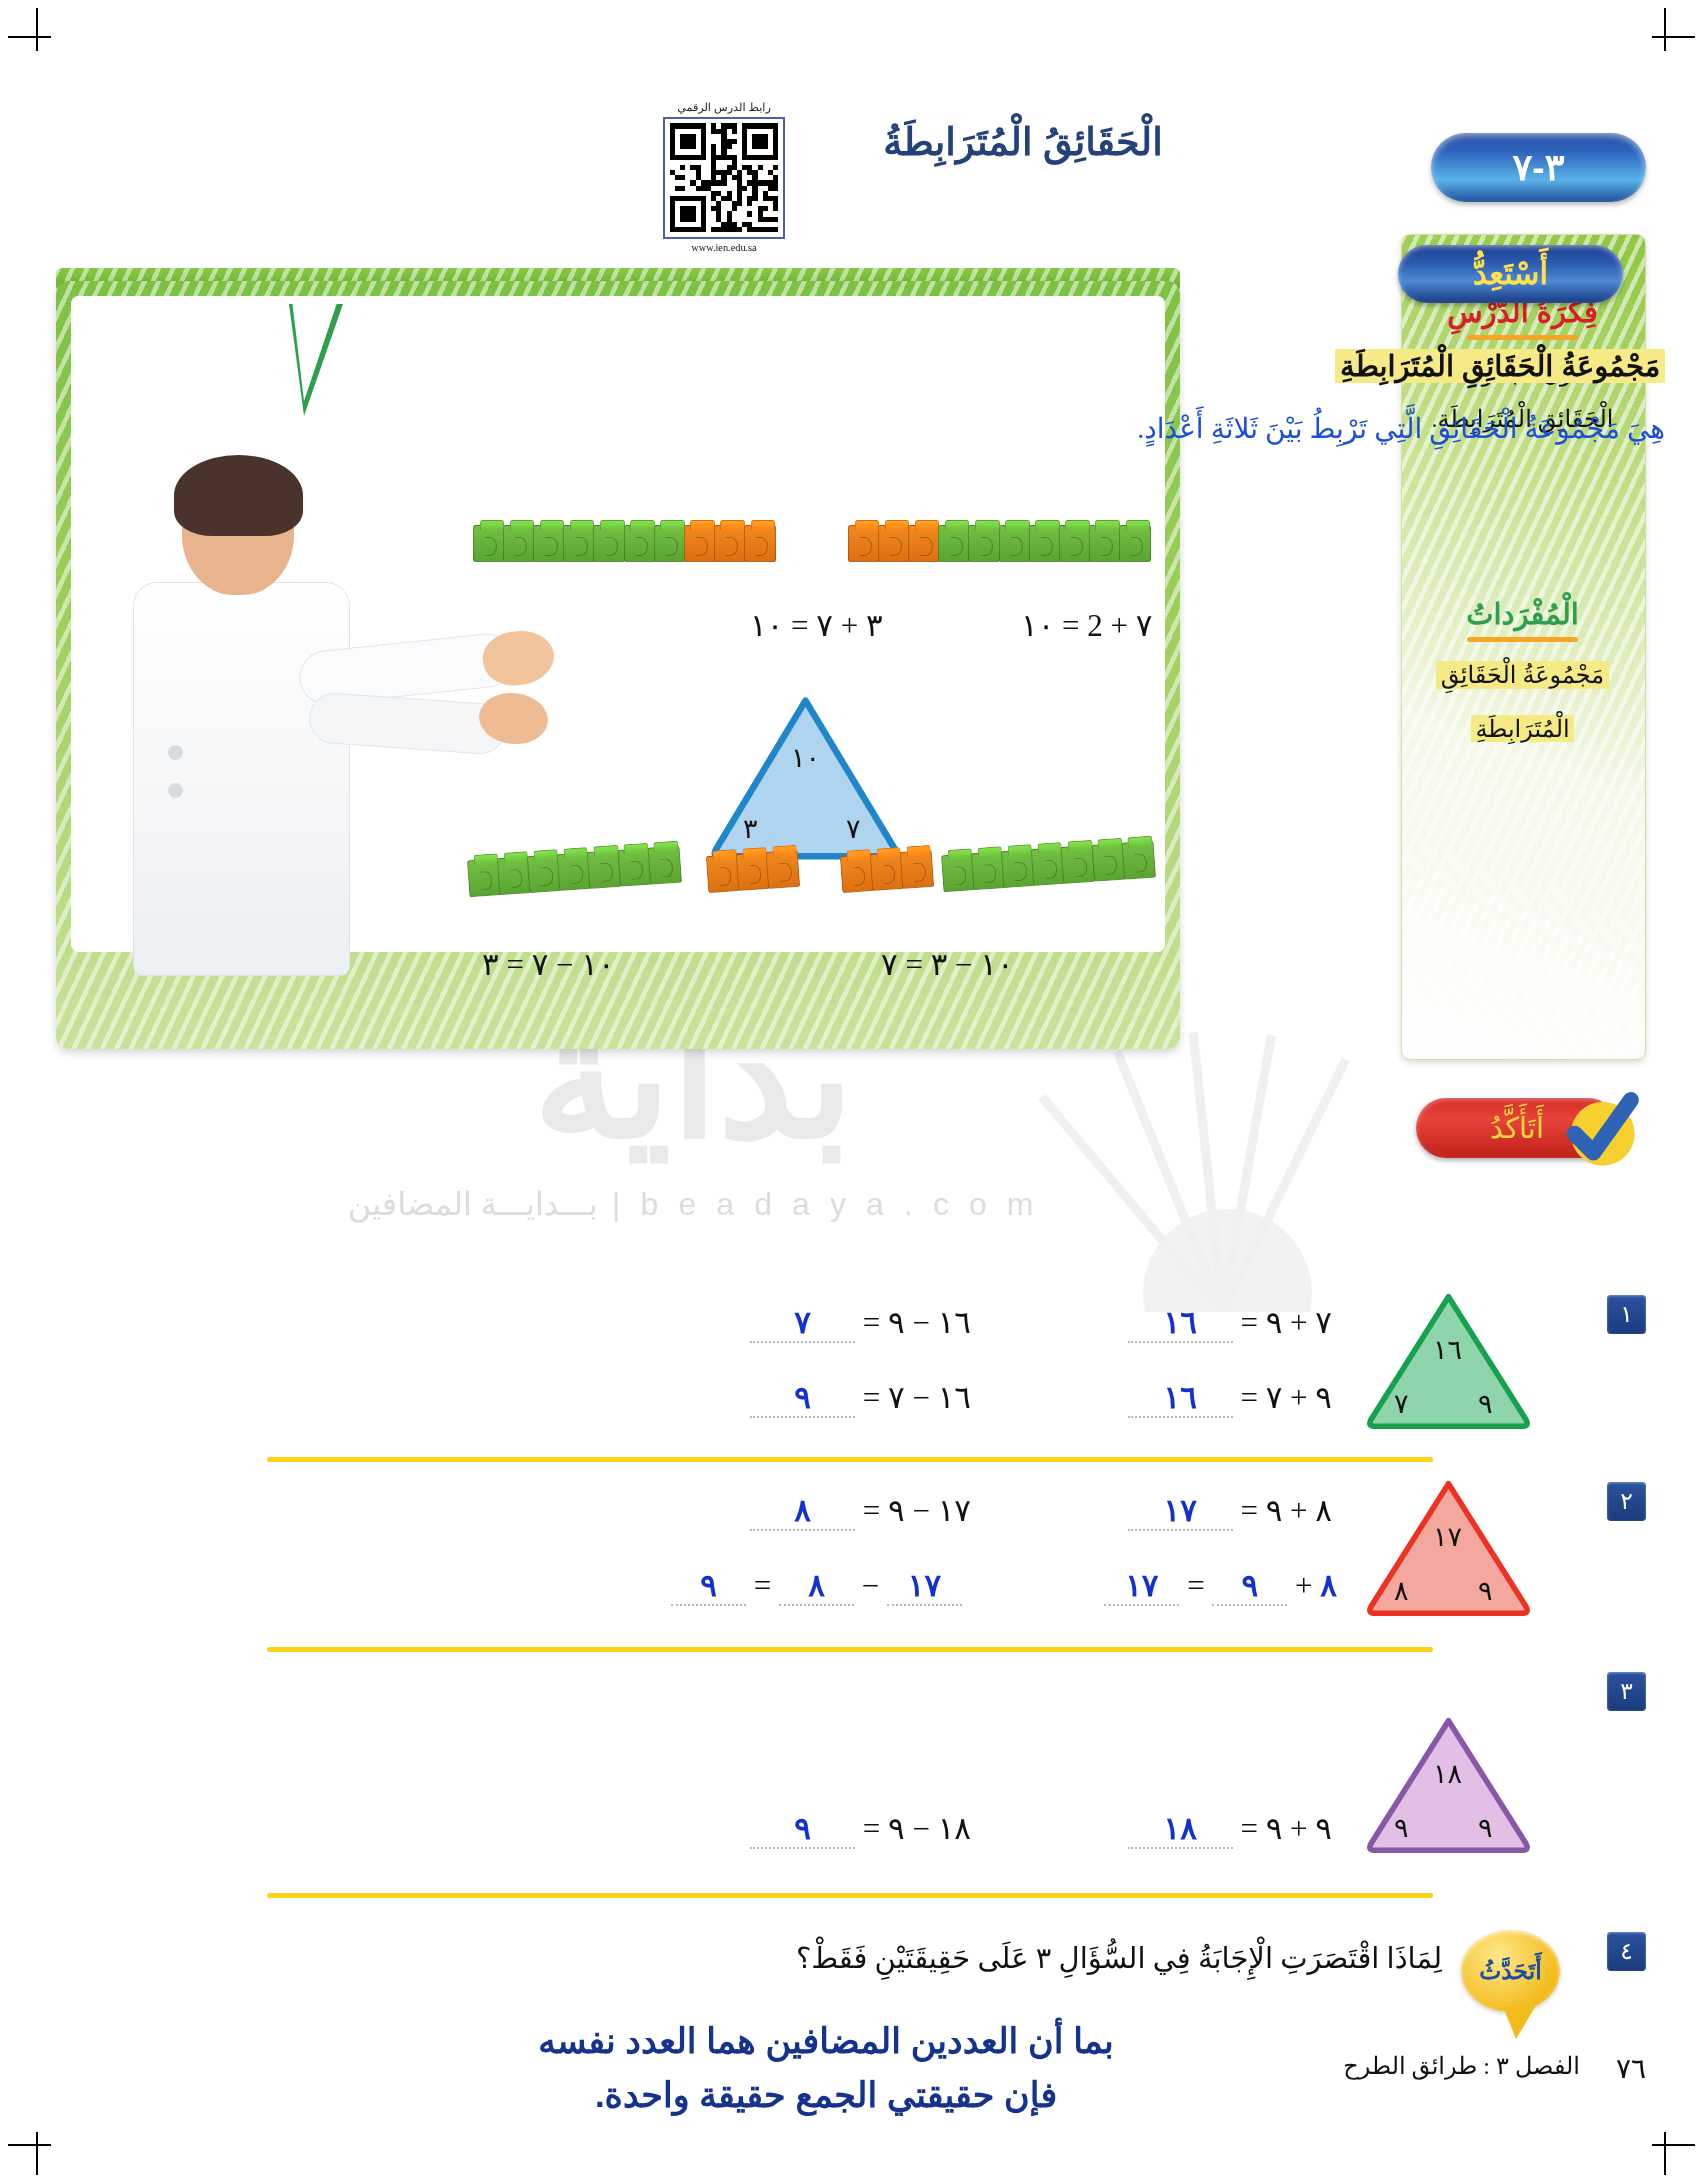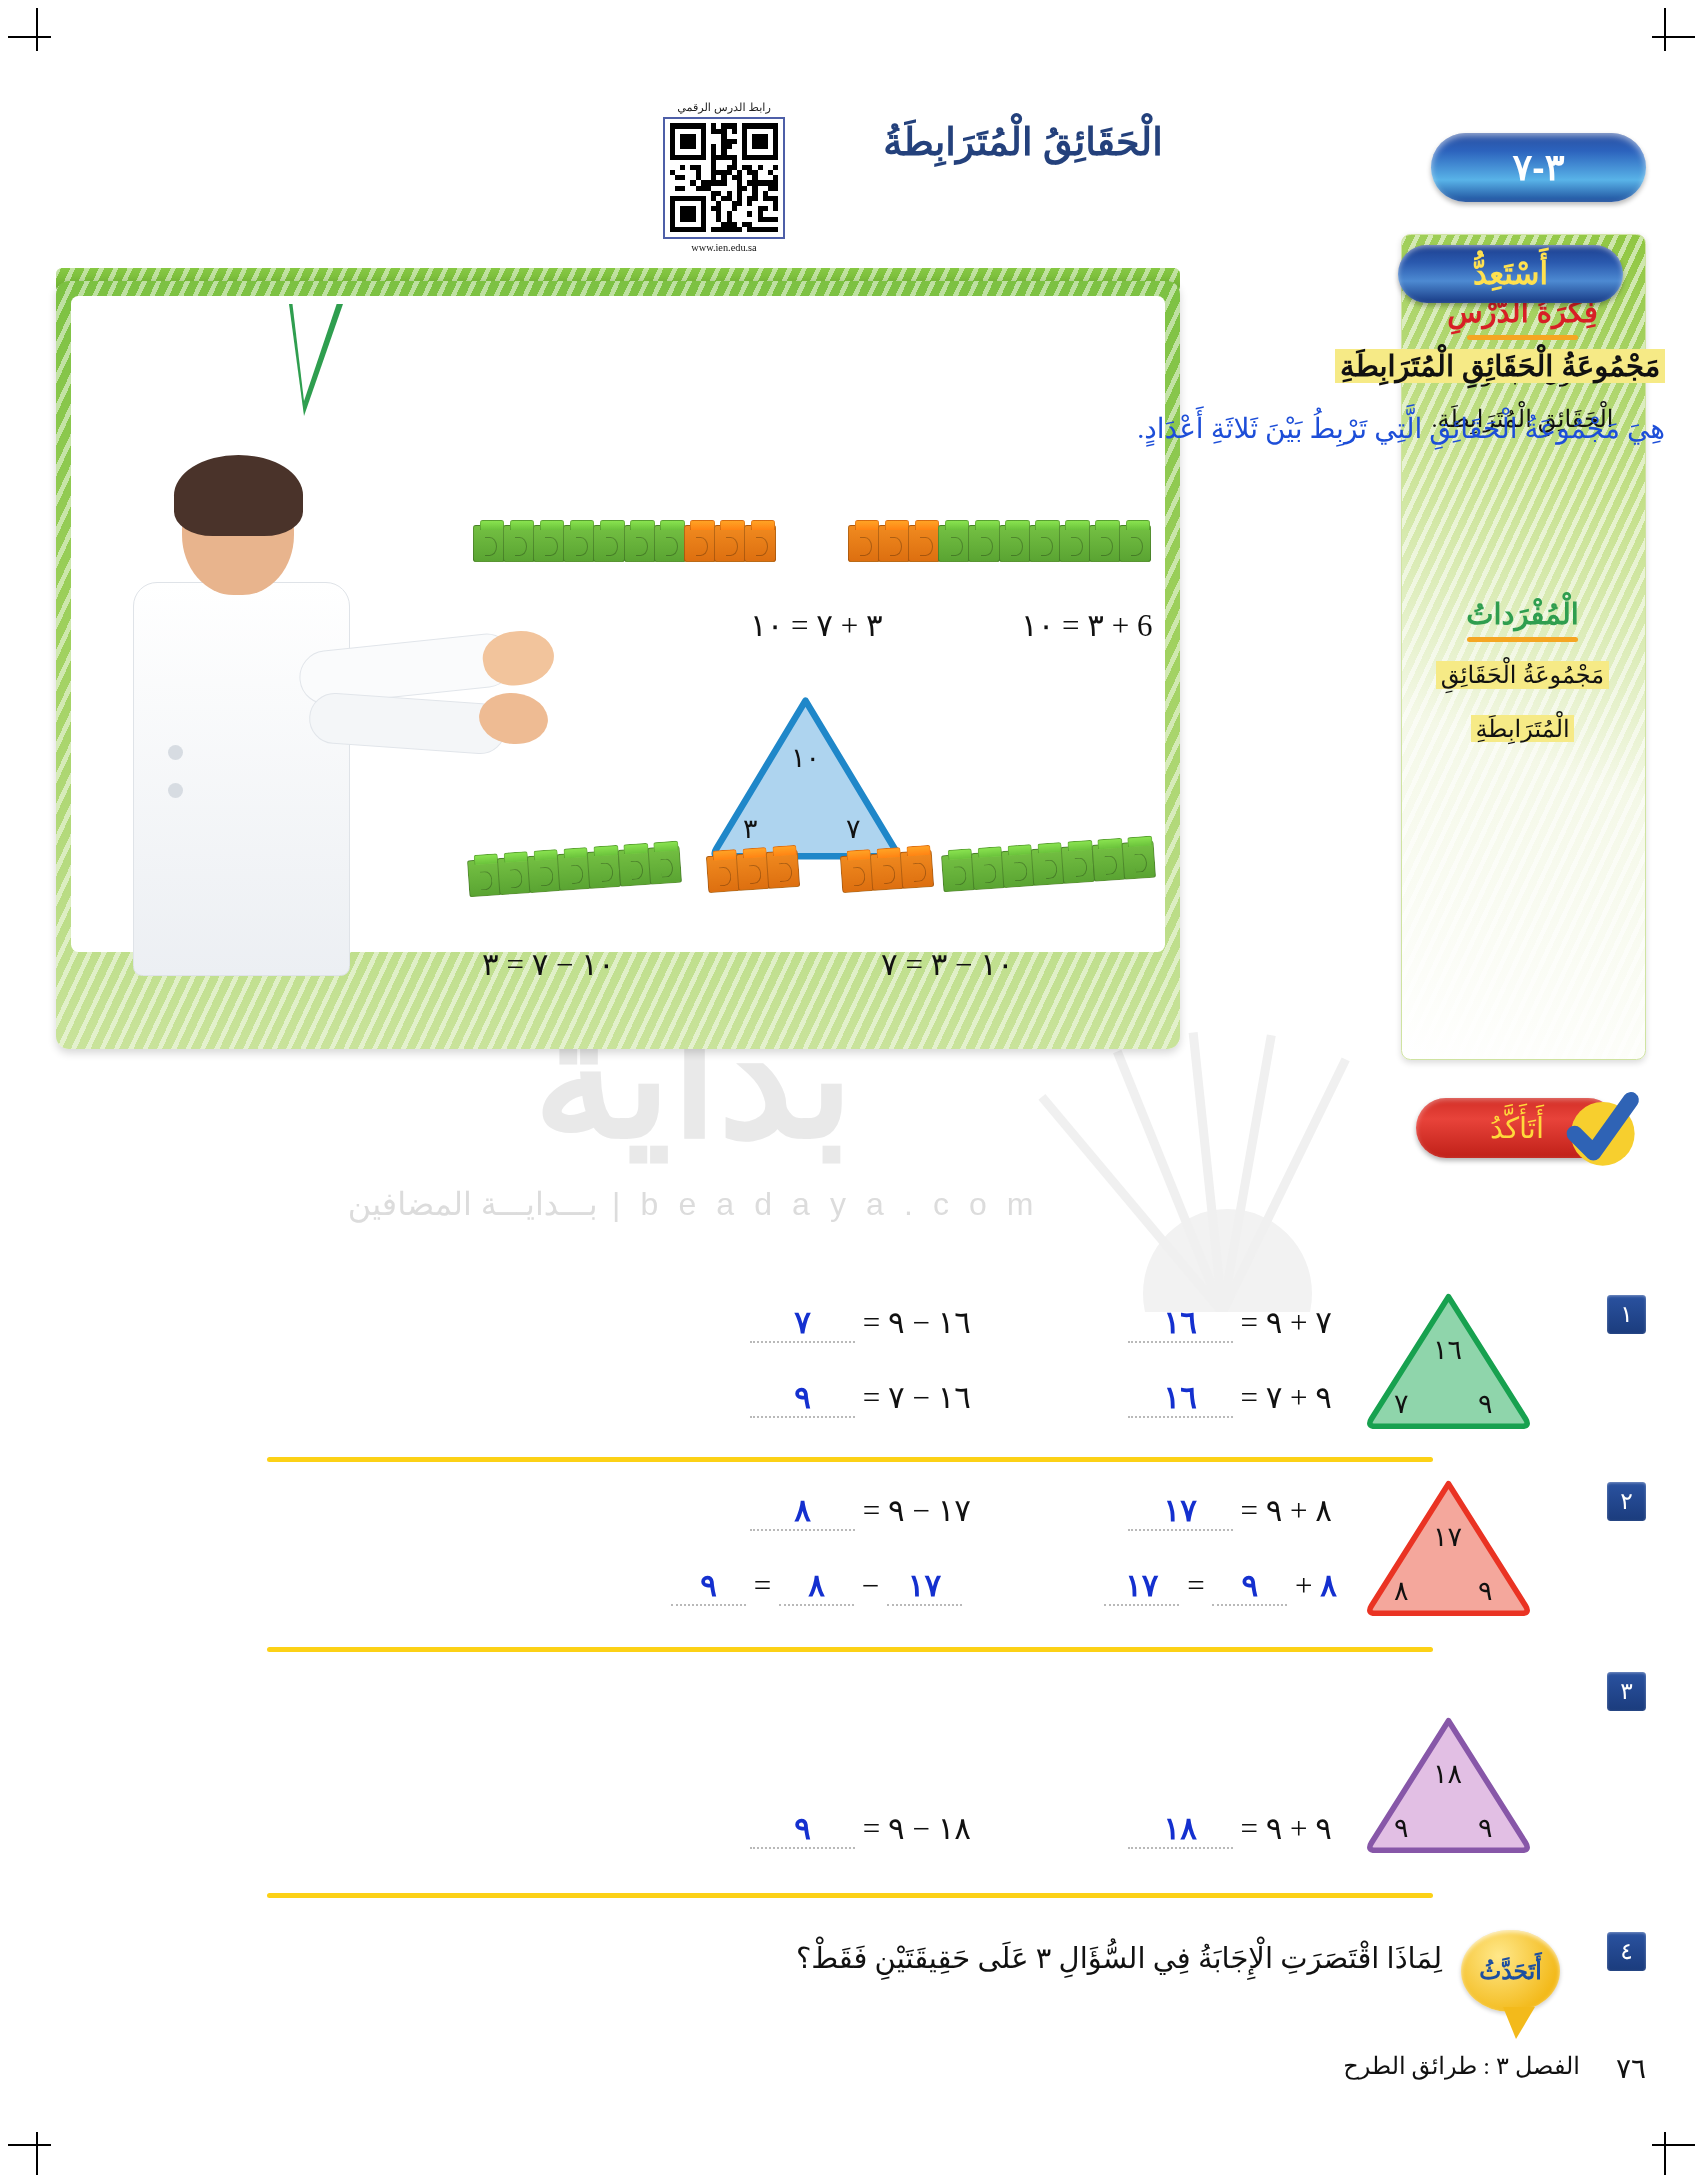--- a/index.html
+++ b/index.html
@@ -798,21 +798,21 @@
       <div class="cube g"></div>
       <div class="cube g"></div>
       <div class="cube g"></div>
       <div class="cube g"></div>
       <div class="cube g"></div>
       <div class="cube g"></div>
       <div class="cube g"></div>
     </div>
 
   <div class="eq" style="left:750px; top:607px;">٣ + ٧ = ١٠</div>
-  <div class="eq" style="left:1021px; top:607px;">6 + ٣ = ١٠</div>
+  <div class="eq" style="left:1021px; top:607px;">٧ + 2 = ١٠</div>
 
   <div id="tri-demo">
     <svg class="tri-svg" width="197" height="169" viewBox="0 0 210 180">
       <path d="M105 8 L200 166 Q205 174 196 174 L14 174 Q5 174 10 166 Z" fill="#aed4ef" stroke="#1f87c9" stroke-width="7" stroke-linejoin="round"></path>
     </svg>
     <div class="tri-num" style="left:84px; top:49px;text-align:center;">١٠</div>
     <div class="tri-num" style="left:36px; top:120px;">٣</div>
     <div class="tri-num" style="left:139px;top:120px;">٧</div>
   </div>
 
@@ -943,20 +943,24 @@
   <div class="ex-eq" style="right:731px; top:1810px;">
     <span>١٨ − ٩ =</span>
     <span class="blank">٩</span>
   </div>
   <div class="divider" style="top:1893px;"></div>
 
   <div class="qnum" style="right:56px; top:1932px;">٤</div>
   <div id="talk-badge">أَتَحَدَّثُ</div>
   <div id="talk-tail"></div>
   <div id="talk-q">لِمَاذَا اقْتَصَرَتِ الْإِجَابَةُ فِي السُّؤَالِ ٣ عَلَى حَقِيقَتَيْنِ فَقَطْ؟</div>
+  <div id="talk-ans">
+    <div>بما أن العددين المضافين هما العدد نفسه</div>
+    <div>فإن حقيقتي الجمع حقيقة واحدة.</div>
+  </div>
 
   <div id="footer-chapter">الفصل ٣ : طرائق الطرح</div>
   <div id="footer-page">٧٦</div>
 
   <div id="bubble-tail"></div>
   <div id="bubble-tail-in"></div>
 
 </div>
 
 

